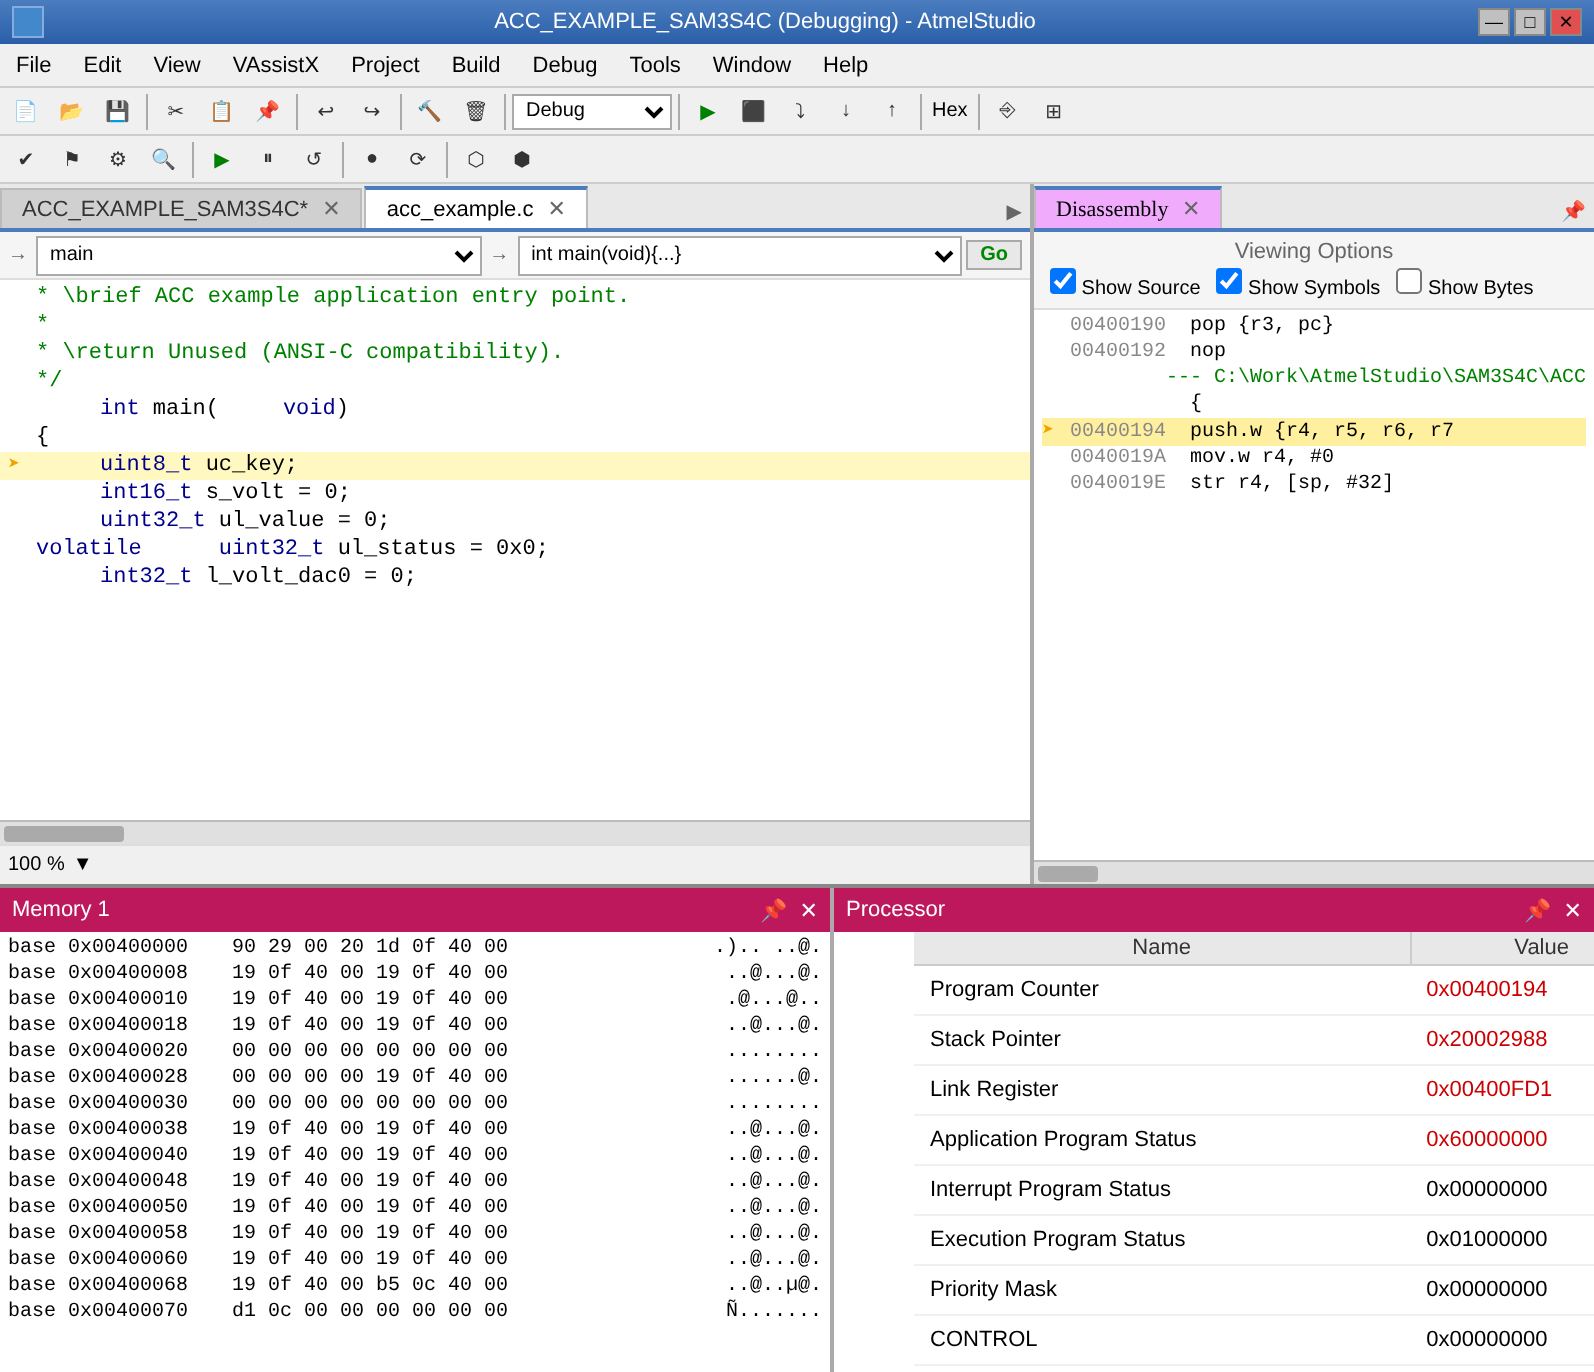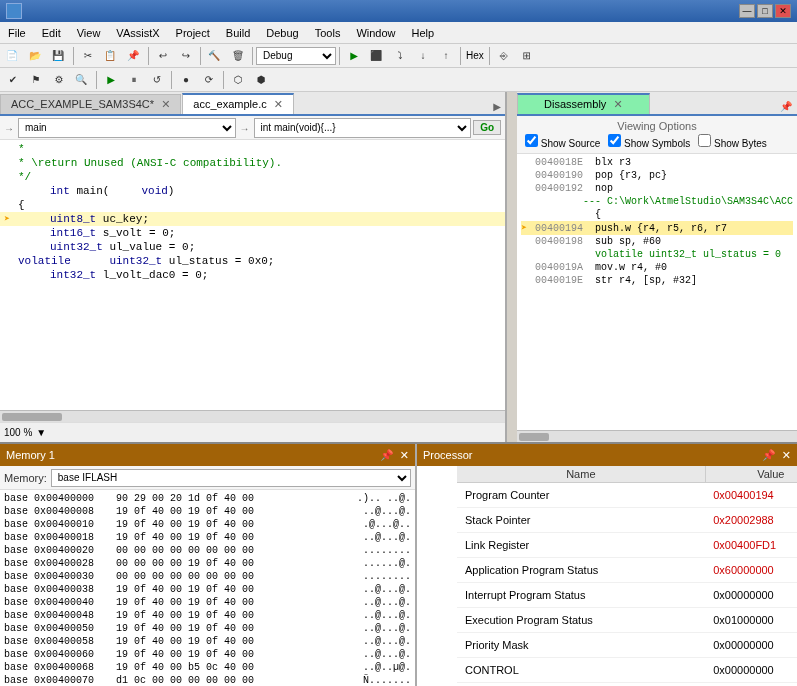--- a/index.html
+++ b/index.html
@@ -14,21 +14,21 @@
     #menubar { background: #f0f0f0; height: 22px; display: flex; align-items: center; border-bottom: 1px solid #ccc; }
     .menu-item { padding: 2px 8px; font-size: 11px; cursor: pointer; color: #000; }
     
     
     .toolbar { background: #f0f0f0; height: 26px; border-bottom: 1px solid #ccc; display: flex; align-items: center; padding: 0 2px; gap: 1px; flex-wrap: nowrap; overflow: hidden; }
     .tb-btn { width: 22px; height: 22px; background: transparent; border: 1px solid transparent; display: flex; align-items: center; justify-content: center; cursor: pointer; font-size: 10px; color: #333; }
     .tb-sep { width: 1px; height: 18px; background: #aaa; margin: 0 2px; }
     .tb-combo { height: 18px; font-size: 10px; border: 1px solid #aaa; background: white; padding: 0 2px; }
     
     
-    #main-area { display: flex; height: calc(686px - 22px - 22px - 26px - 26px - 22px); gap: 10px; }
+    #main-area { display: flex; height: calc(686px - 22px - 22px - 26px - 26px - 22px); }
     
     
     #editor-panel { flex: 1; display: flex; flex-direction: column; background: #fff; border-right: 2px solid #aaa; }
     
     
     .tab-bar { background: #e8e8e8; height: 24px; display: flex; align-items: flex-end; border-bottom: 2px solid #4a7cbf; }
     .tab { padding: 3px 10px; font-size: 11px; cursor: pointer; background: #d0d0d0; border: 1px solid #bbb; border-bottom: none; margin-right: 1px; color: #333; }
     .tab.active { background: #fff; border-top: 2px solid #4a7cbf; color: #000; z-index: 1; }
     .tab .close-x { color: #666; margin-left: 4px; }
     
@@ -46,21 +46,21 @@
     .code-comment { color: #008000; }
     .code-keyword { color: #00008b; }
     .code-type { color: #00008b; margin-left: 32px; }
     
     
     .zoom-bar { height: 20px; background: #f0f0f0; border-top: 1px solid #ddd; display: flex; align-items: center; padding: 0 4px; font-size: 10px; gap: 4px; }
     
     
     #disasm-panel { width: 280px; display: flex; flex-direction: column; background: #fff; }
     .disasm-tab-bar { background: #e8e8e8; height: 24px; display: flex; align-items: flex-end; border-bottom: 2px solid #4a7cbf; }
-    .disasm-tab { padding: 3px 26px; font-size: 11px; cursor: pointer; background: #86efac; border: 1px solid #bbb; border-bottom: none; color: #000; border-top: 2px solid #4a7cbf; }
+    .disasm-tab { padding: 3px 10px; font-size: 11px; cursor: pointer; background: #f0abfc; border: 1px solid #bbb; border-bottom: none; color: #000; border-top: 2px solid #4a7cbf; font-family: Liberation Serif, serif; }
     .disasm-close { margin-left: 4px; color: #666; }
     
     
     .viewing-options { background: #f5f5f5; padding: 4px 8px; border-bottom: 1px solid #ddd; }
     .viewing-options-title { font-size: 11px; color: #666; margin-bottom: 2px; text-align: center; }
     
     #disasm-content { flex: 1; font-family: 'Courier New', monospace; font-size: 10px; overflow: hidden; padding: 2px 4px; }
     .disasm-line { display: flex; align-items: center; padding: 1px 0; white-space: nowrap; }
     .disasm-line.current { background: #fff0a0; }
     .disasm-addr { color: #888; width: 60px; }
@@ -94,30 +94,31 @@
     .proc-table td:first-child { color: #000; }
     .proc-table td:last-child { color: #cc0000; }
     .proc-table td.black-val { color: #000; }
     
     .status-reg-row { padding: 4px 8px; }
     .status-bits { display: flex; gap: 2px; flex-wrap: wrap; align-items: center; }
     .status-bit { width: 14px; height: 14px; border: 1px solid #666; display: flex; align-items: center; justify-content: center; font-size: 9px; font-family: 'Courier New'; background: white; }
     .status-bit.set { background: #ff4444; color: white; border-color: #cc0000; }
     .bit-range { font-size: 9px; color: #666; margin-left: 4px; }
     
-    .panel-title-bar { background: #a16207; color: white; height: 22px; display: flex; align-items: center; justify-content: space-between; padding: 0 6px; font-size: 11px; }
+    .panel-title-bar { background: #be185d; color: white; height: 22px; display: flex; align-items: center; justify-content: space-between; padding: 0 6px; font-size: 11px; }
     
     .scrollbar-h { height: 12px; background: #e0e0e0; border-top: 1px solid #bbb; display: flex; align-items: center; padding: 0 2px; }
     .scrollbar-thumb { height: 8px; width: 60px; background: #aaa; border-radius: 2px; }
   </style>
 </head>
 <body>
 
 <div id="titlebar">
   <span style="width:16px; height:16px; background:#4488cc; border:1px solid #88aadd; display:inline-block; margin-right:4px;"></span>
+  <span>ACC_EXAMPLE_SAM3S4C (Debugging) - AtmelStudio</span>
   <div style="display:flex; gap:2px;">
     <div class="title-btn">—</div>
     <div class="title-btn">□</div>
     <div class="title-btn close">✕</div>
   </div>
 </div>
 
 <div id="menubar">
   <span class="menu-item">File</span>
   <span class="menu-item">Edit</span>
@@ -204,20 +205,24 @@
       <span style="font-size:10px; color:#666; margin:0 2px;">→</span>
       <select class="func-combo">
         <option>int main(void){...}</option>
       </select>
       <button class="go-btn">Go</button>
     </div>
 
     <div id="code-area">
       <div class="code-line">
         <span class="line-arrow"></span>
+        <span class="code-comment"> *  \brief ACC example application entry point.</span>
+      </div>
+      <div class="code-line">
+        <span class="line-arrow"></span>
         <span class="code-comment"> *</span>
       </div>
       <div class="code-line">
         <span class="line-arrow"></span>
         <span class="code-comment"> *  \return Unused (ANSI-C compatibility).</span>
       </div>
       <div class="code-line">
         <span class="line-arrow"></span>
         <span class="code-comment"> */</span>
       </div>
@@ -275,25 +280,20 @@
       <div style="display:flex; gap:8px; font-size:10px;">
         <label><input type="checkbox" checked="" style=""> Show Source</label>
         <label><input type="checkbox" checked="" style=""> Show Symbols</label>
         <label><input type="checkbox" style=""> Show Bytes</label>
       </div>
     </div>
 
     <div id="disasm-content">
       <div class="disasm-line">
         <span class="disasm-arrow"></span>
-        <span class="disasm-addr">0040018E</span>
-        <span class="disasm-instr">blx  r3</span>
-      </div>
-      <div class="disasm-line">
-        <span class="disasm-arrow"></span>
         <span class="disasm-addr">00400190</span>
         <span class="disasm-instr">pop  {r3, pc}</span>
       </div>
       <div class="disasm-line">
         <span class="disasm-arrow"></span>
         <span class="disasm-addr">00400192</span>
         <span class="disasm-instr">nop</span>
       </div>
       <div class="disasm-line">
         <span class="disasm-arrow"></span>
@@ -302,30 +302,20 @@
       </div>
       <div class="disasm-line">
         <span class="disasm-arrow"></span>
         <span class="disasm-addr"></span>
         <span class="disasm-instr">{</span>
       </div>
       <div class="disasm-line current">
         <span class="disasm-arrow" style="color:#f0a000;">➤</span>
         <span class="disasm-addr">00400194</span>
         <span class="disasm-instr">push.w  {r4, r5, r6, r7</span>
-      </div>
-      <div class="disasm-line">
-        <span class="disasm-arrow"></span>
-        <span class="disasm-addr">00400198</span>
-        <span class="disasm-instr">sub  sp, #60</span>
-      </div>
-      <div class="disasm-line">
-        <span class="disasm-arrow"></span>
-        <span class="disasm-addr"></span>
-        <span class="disasm-comment">    volatile uint32_t ul_status = 0</span>
       </div>
       <div class="disasm-line">
         <span class="disasm-arrow"></span>
         <span class="disasm-addr">0040019A</span>
         <span class="disasm-instr">mov.w   r4, #0</span>
       </div>
       <div class="disasm-line">
         <span class="disasm-arrow"></span>
         <span class="disasm-addr">0040019E</span>
         <span class="disasm-instr">str  r4, [sp, #32]</span>
@@ -342,26 +332,20 @@
 
   <div id="memory-panel">
     <div class="panel-title-bar">
       <span>Memory 1</span>
       <div style="display:flex; gap:6px; align-items:center;">
         <span style="cursor:pointer;">📌</span>
         <span style="cursor:pointer;">✕</span>
       </div>
     </div>
 
-    <div class="memory-bar">
-      <span class="memory-label">Memory:</span>
-      <select class="memory-combo">
-        <option>base IFLASH</option>
-      </select>
-    </div>
 
     <div id="memory-content">
       <div class="mem-line">
         <span class="mem-addr">base 0x00400000</span>
         <span class="mem-bytes">90 29 00 20 1d 0f 40 00</span>
         <span class="mem-chars">.).. ..@.</span>
       </div>
       <div class="mem-line">
         <span class="mem-addr">base 0x00400008</span>
         <span class="mem-bytes">19 0f 40 00 19 0f 40 00</span>

